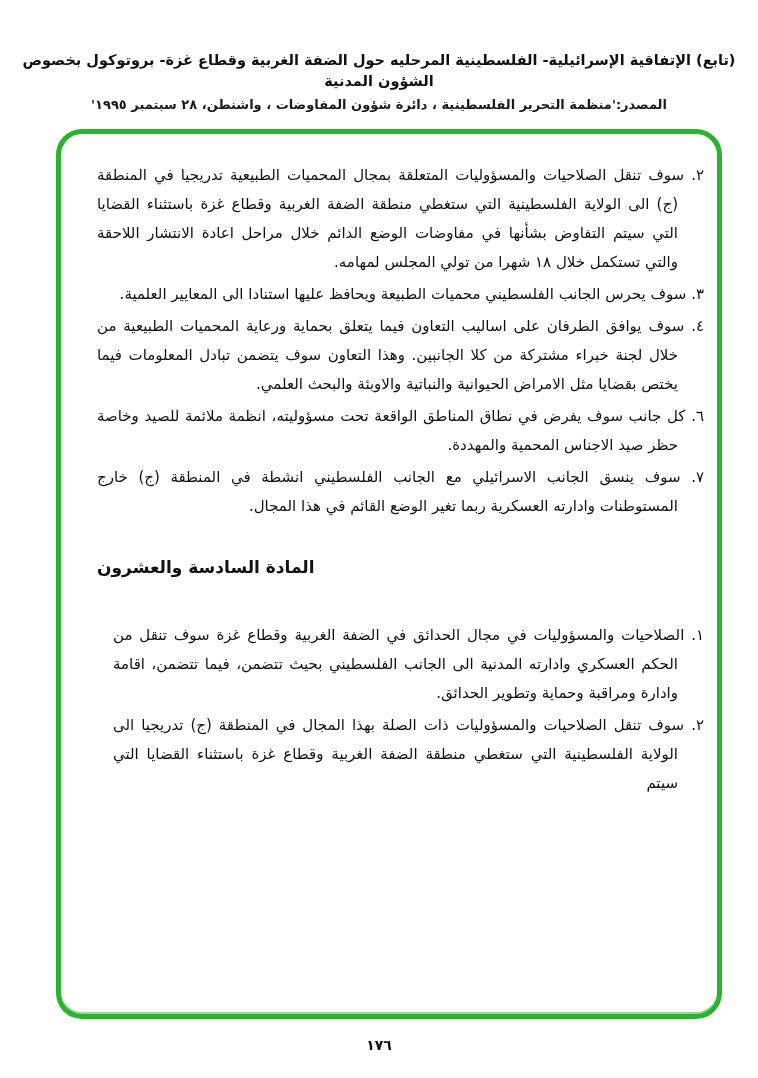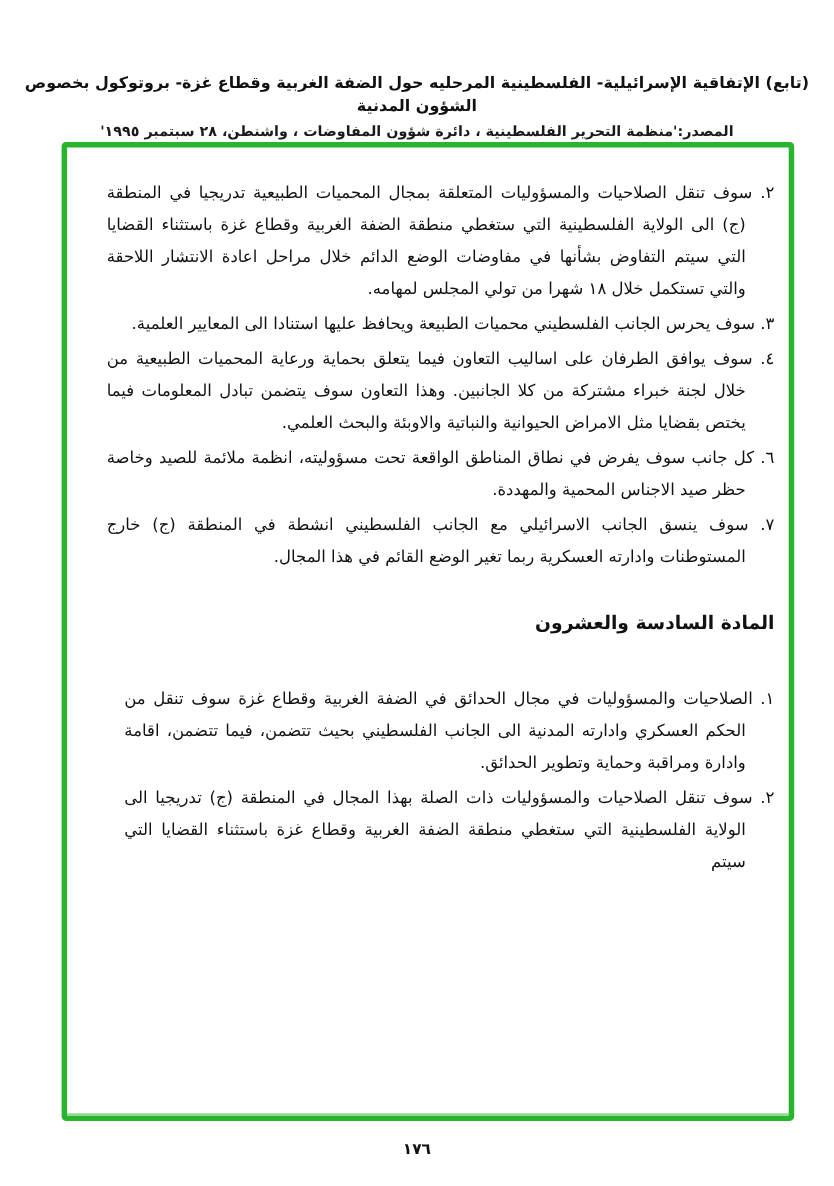--- a/index.html
+++ b/index.html
@@ -8,21 +8,21 @@
     width: 758px; height: 1078px;
     position: relative;
     font-family: "DejaVu Sans", sans-serif;
     color: #111111;
     overflow: hidden;
   }
 
   
   .doc-header {
     position: absolute;
-    top: 66px; left: 18px; right: 18px;
+    top: 50px; left: 18px; right: 18px;
     text-align: center;
     direction: rtl;
   }
   .doc-title {
     font-size: 14.5px;
     font-weight: bold;
     line-height: 21px;
   }
   .doc-source {
     margin-top: 5px;
@@ -30,21 +30,21 @@
     font-weight: bold;
     color: #1a1a1a;
   }
 
   
   .frame {
     position: absolute;
     left: 56px; top: 129px;
     width: 666px; height: 890px;
     border: 5px solid #28b42d;
-    border-radius: 4px;
+    border-radius: 26px;
     box-shadow: inset 0 -2px 0 #8edd8e;
     background: #ffffff;
   }
   .frame-content {
     position: absolute;
     top: 0; bottom: 0; left: 0; right: 0;
     padding: 27px 13px 10px 36px;
     direction: rtl;
     text-align: justify;
     font-size: 15px;
@@ -57,21 +57,21 @@
     padding-right: 26px;   
     text-indent: -26px;
     margin-bottom: 3px;
   }
   .item .num { font-weight: normal; }
   .item .txt { }
 
   
   .article-block {
     margin-top: 34px;
-    text-align: right;
+    text-align: left;
   }
   .article-heading {
     font-size: 17px;
     font-weight: bold;
     line-height: 25px;
   }
   .article-subheading {
     margin-top: 7px;
     font-size: 13px;
     font-family: "DejaVu Serif", serif;

